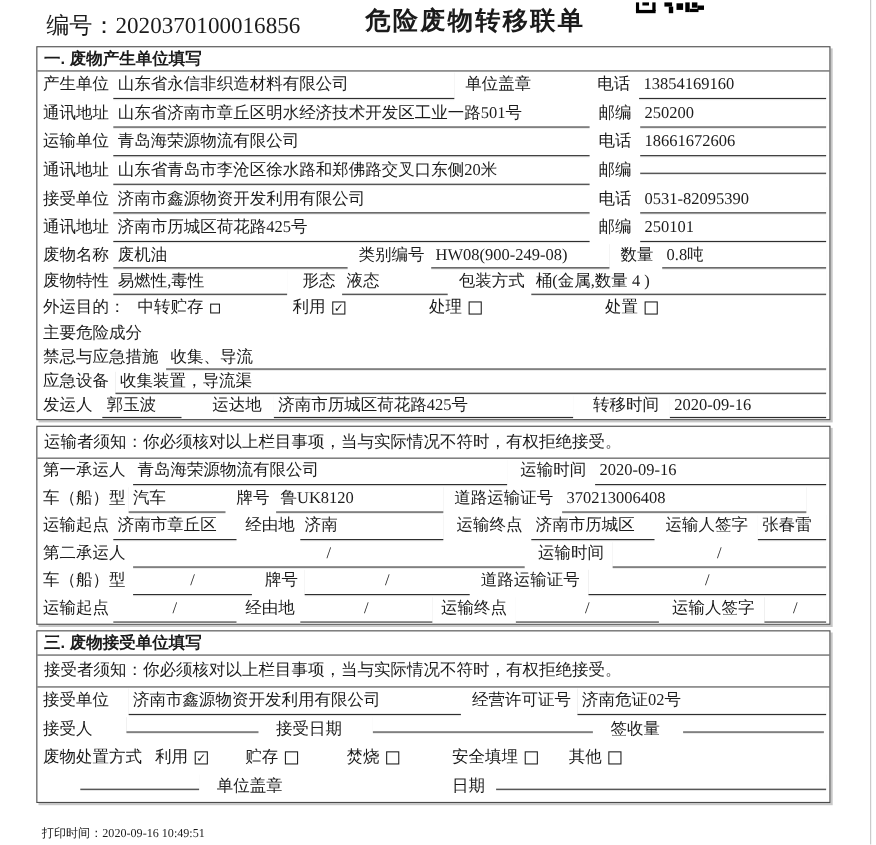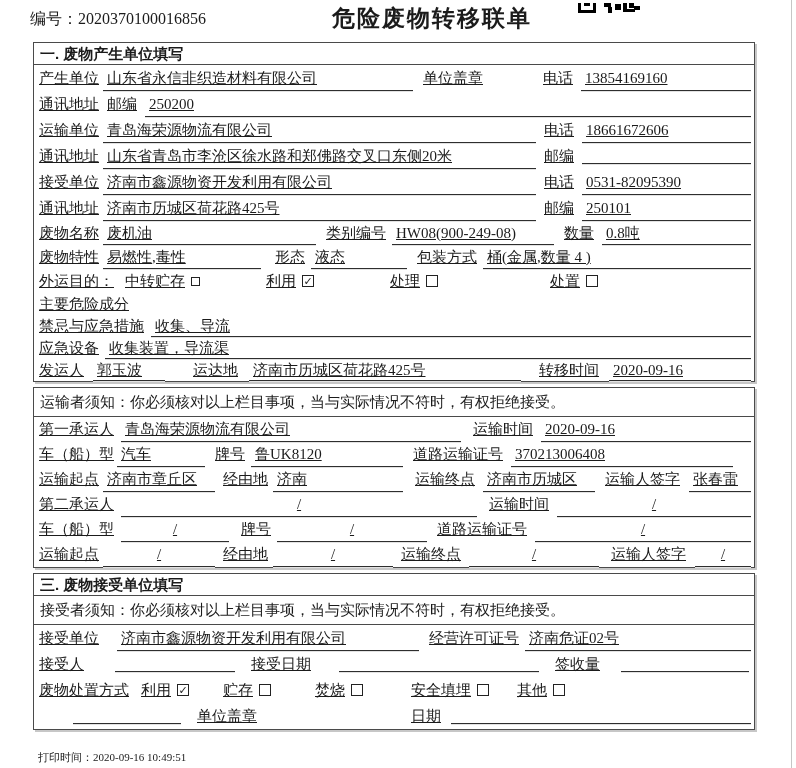--- a/index.html
+++ b/index.html
@@ -3,41 +3,41 @@
 <meta charset="utf-8">
 <style>
   * { margin:0; padding:0; box-sizing:border-box; }
   html,body { background:#ffffff; }
   .page {
     position:relative; width:796px; height:768px; background:#fff;
     font-family:"Liberation Serif","DejaVu Serif",serif;
     color:#1b1b1b; overflow:hidden;
   }
   .page-edge { position:absolute; left:791px; top:0; width:1px; height:768px; background:#c6c6c6; }
-  .doc-number { position:absolute; left:30px; top:9px; font-size:16px; white-space:nowrap; }
+  .doc-number { position:absolute; left:42px; top:9px; font-size:21px; white-space:nowrap; }
   .doc-title {
     position:absolute; left:332px; top:3px; font-family:"Liberation Sans","DejaVu Sans",sans-serif;
     font-weight:bold; font-size:23px; letter-spacing:2px; white-space:nowrap;
   }
   .qr-frag { position:absolute; left:578px; top:0; width:62px; height:11px; }
   .content { position:absolute; top:42px; left:0; width:796px; }
   .box {
     margin:0 0 5px 33px; width:722px; background:#fff;
     border:1px solid #4a4a4a; box-shadow:2px 2px 0 rgba(130,130,130,.45);
   }
   .sec-title {
     height:22px; line-height:21px; padding-left:6px;
     font-family:"Liberation Sans","DejaVu Sans",sans-serif; font-weight:bold; font-size:15px;
     border-bottom:1px solid #4a4a4a; white-space:nowrap; overflow:hidden;
   }
   .notice {
     height:29px; line-height:28px; padding-left:6px; font-size:15px;
     border-bottom:1px solid #4a4a4a; white-space:nowrap; overflow:hidden;
   }
-  .row { display:flex; align-items:center; padding:0 3px 0 5px; font-size:15px;text-decoration:underline; }
+  .row { display:flex; align-items:flex-start; padding:0 3px 0 5px; font-size:15px; }
   .r26 { height:26px; line-height:24px; }
   .r25 { height:25px; line-height:23px; }
   .r24 { height:24px; line-height:22px; }
   .r22 { height:22px; line-height:20px; }
   .lbl { flex:none; white-space:nowrap; overflow:hidden; }
   .val {
     flex:none; border-bottom:1px solid #2e2e2e; box-shadow:0 1px 0 #e2e2e2;
     padding:0 4px; white-space:nowrap; overflow:hidden; min-height:1em;
   }
   .grow { flex:1 1 auto; }
@@ -89,20 +89,21 @@
       <div class="row r26">
         <span class="lbl" style="width:60px">产生单位</span>
         <span class="val" style="margin-left:4px;width:310px">山东省永信非织造材料有限公司</span>
         <span class="lbl" style="margin-left:10px;width:60px">单位盖章</span>
         <span class="lbl" style="margin-left:60px;width:32px">电话</span>
         <span class="val grow" style="margin-left:6px">13854169160</span>
       </div>
 
       <div class="row r26">
         <span class="lbl" style="width:60px">通讯地址</span>
+        <span class="val" style="margin-left:4px;width:433px">山东省济南市章丘区明水经济技术开发区工业一路501号</span>
         <span class="lbl" style="margin-left:8px;width:32px">邮编</span>
         <span class="val grow" style="margin-left:6px">250200</span>
       </div>
 
       <div class="row r26">
         <span class="lbl" style="width:60px">运输单位</span>
         <span class="val" style="margin-left:4px;width:433px">青岛海荣源物流有限公司</span>
         <span class="lbl" style="margin-left:8px;width:32px">电话</span>
         <span class="val grow" style="margin-left:6px">18661672606</span>
       </div>

